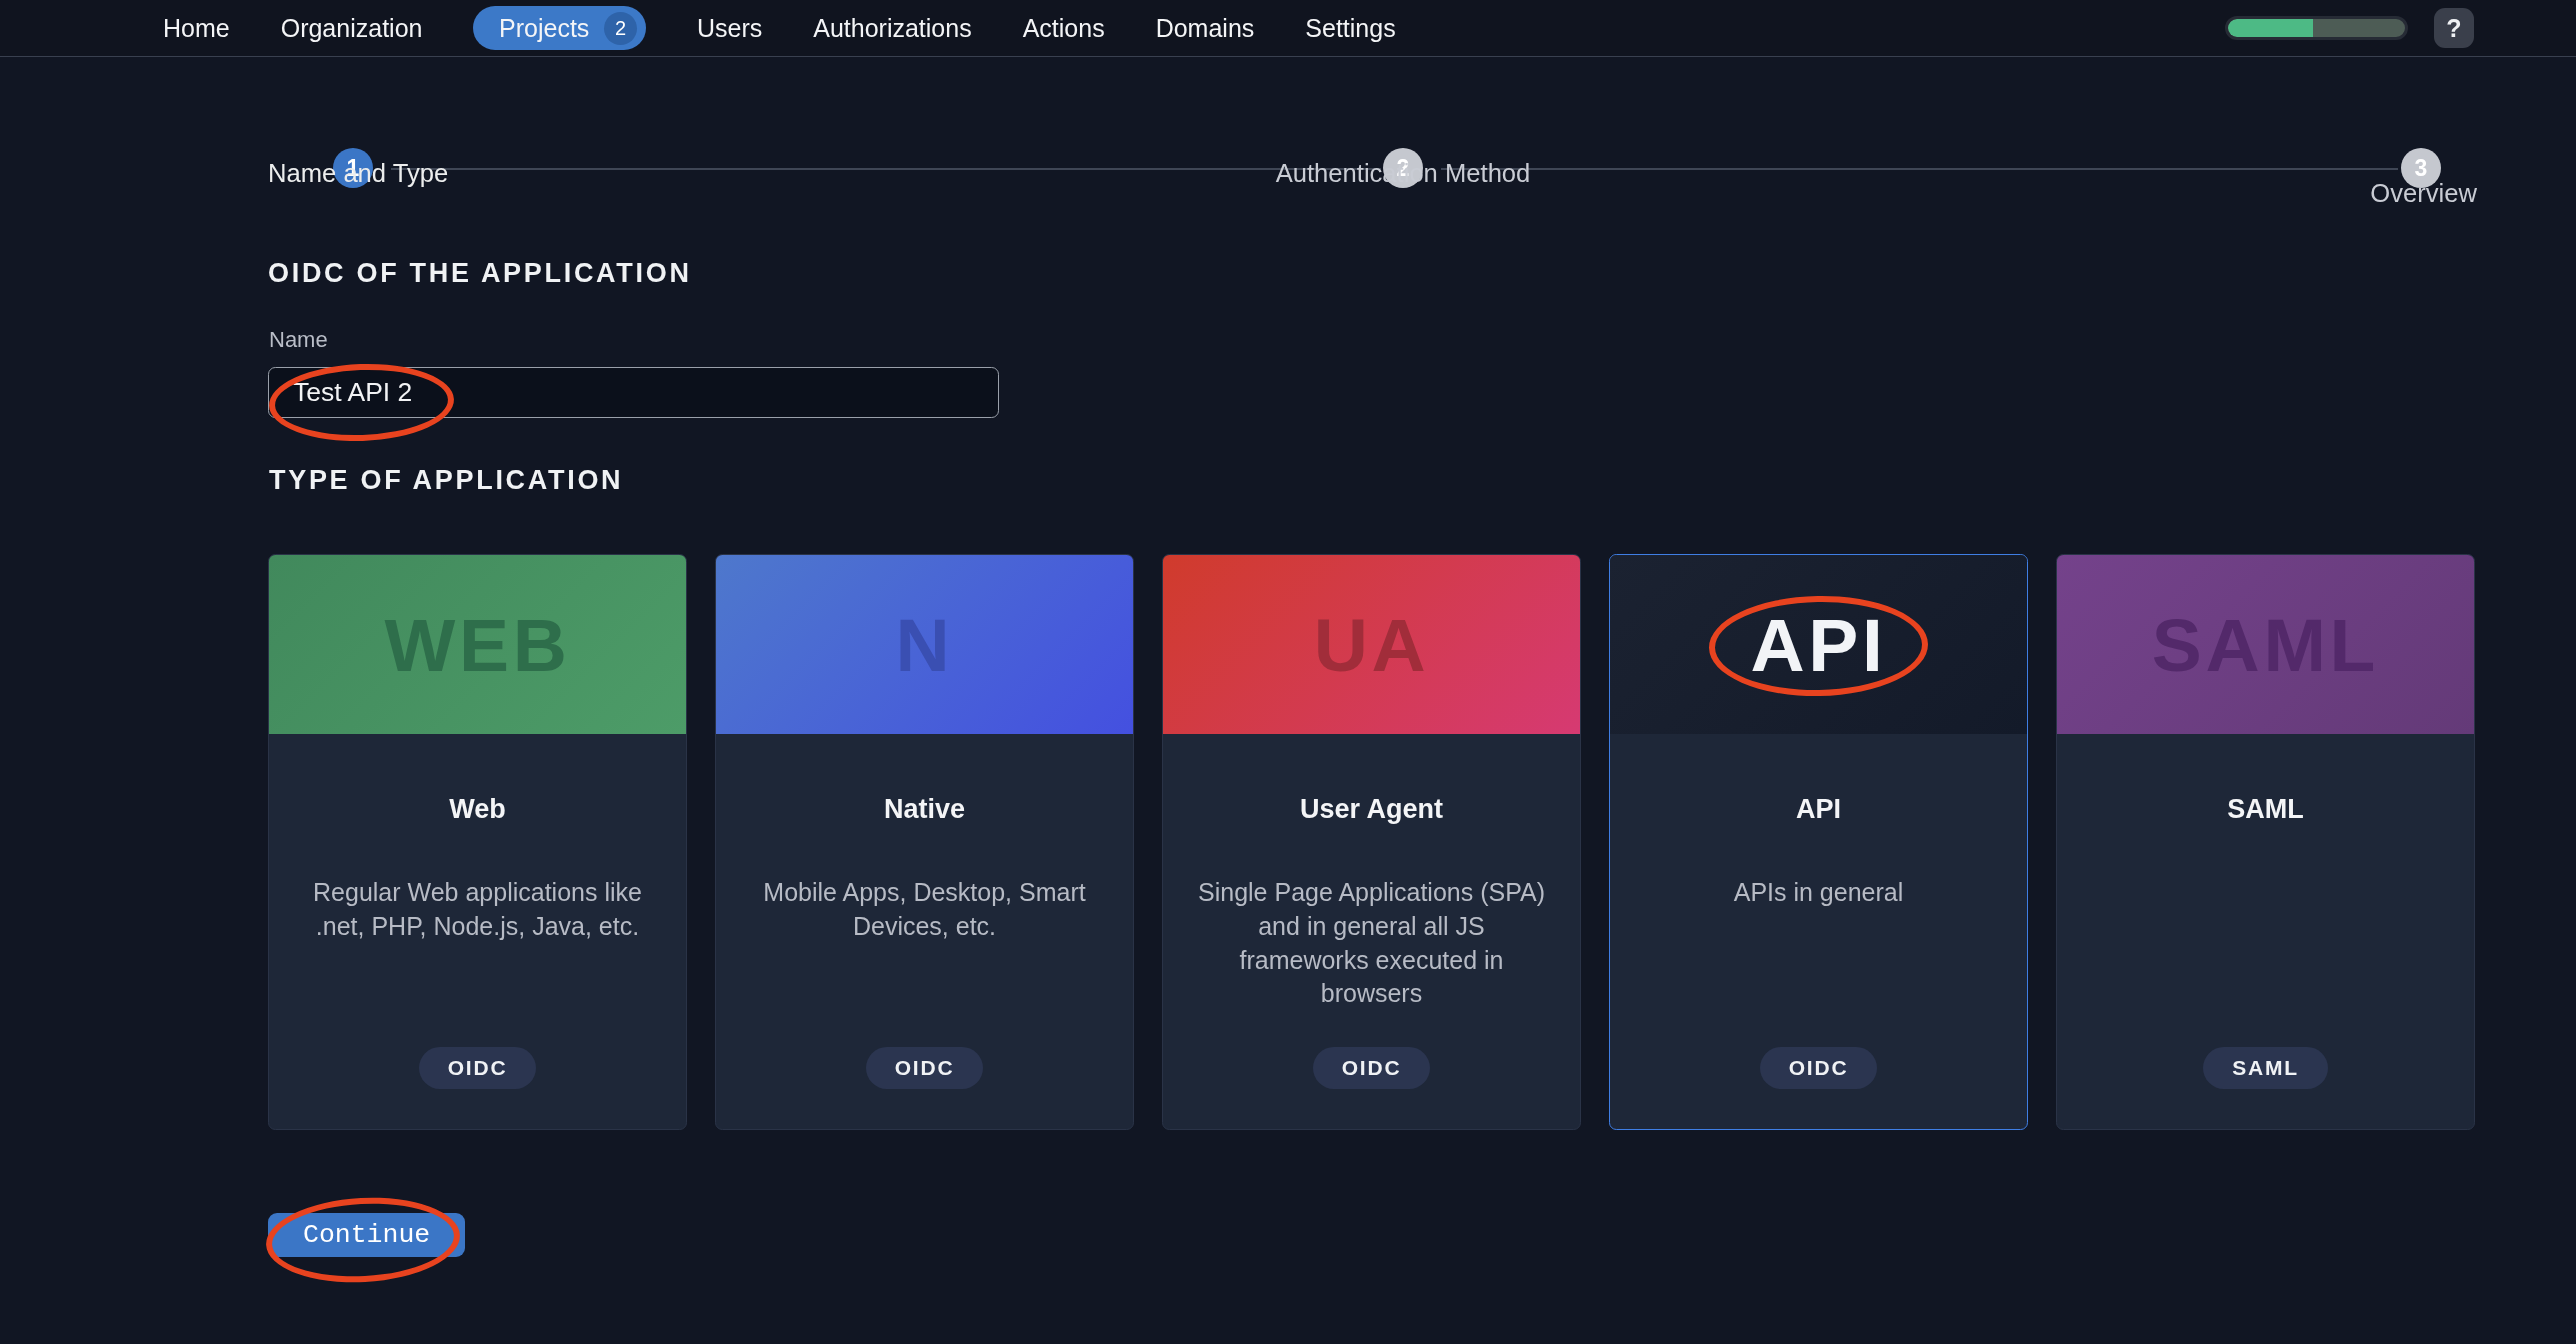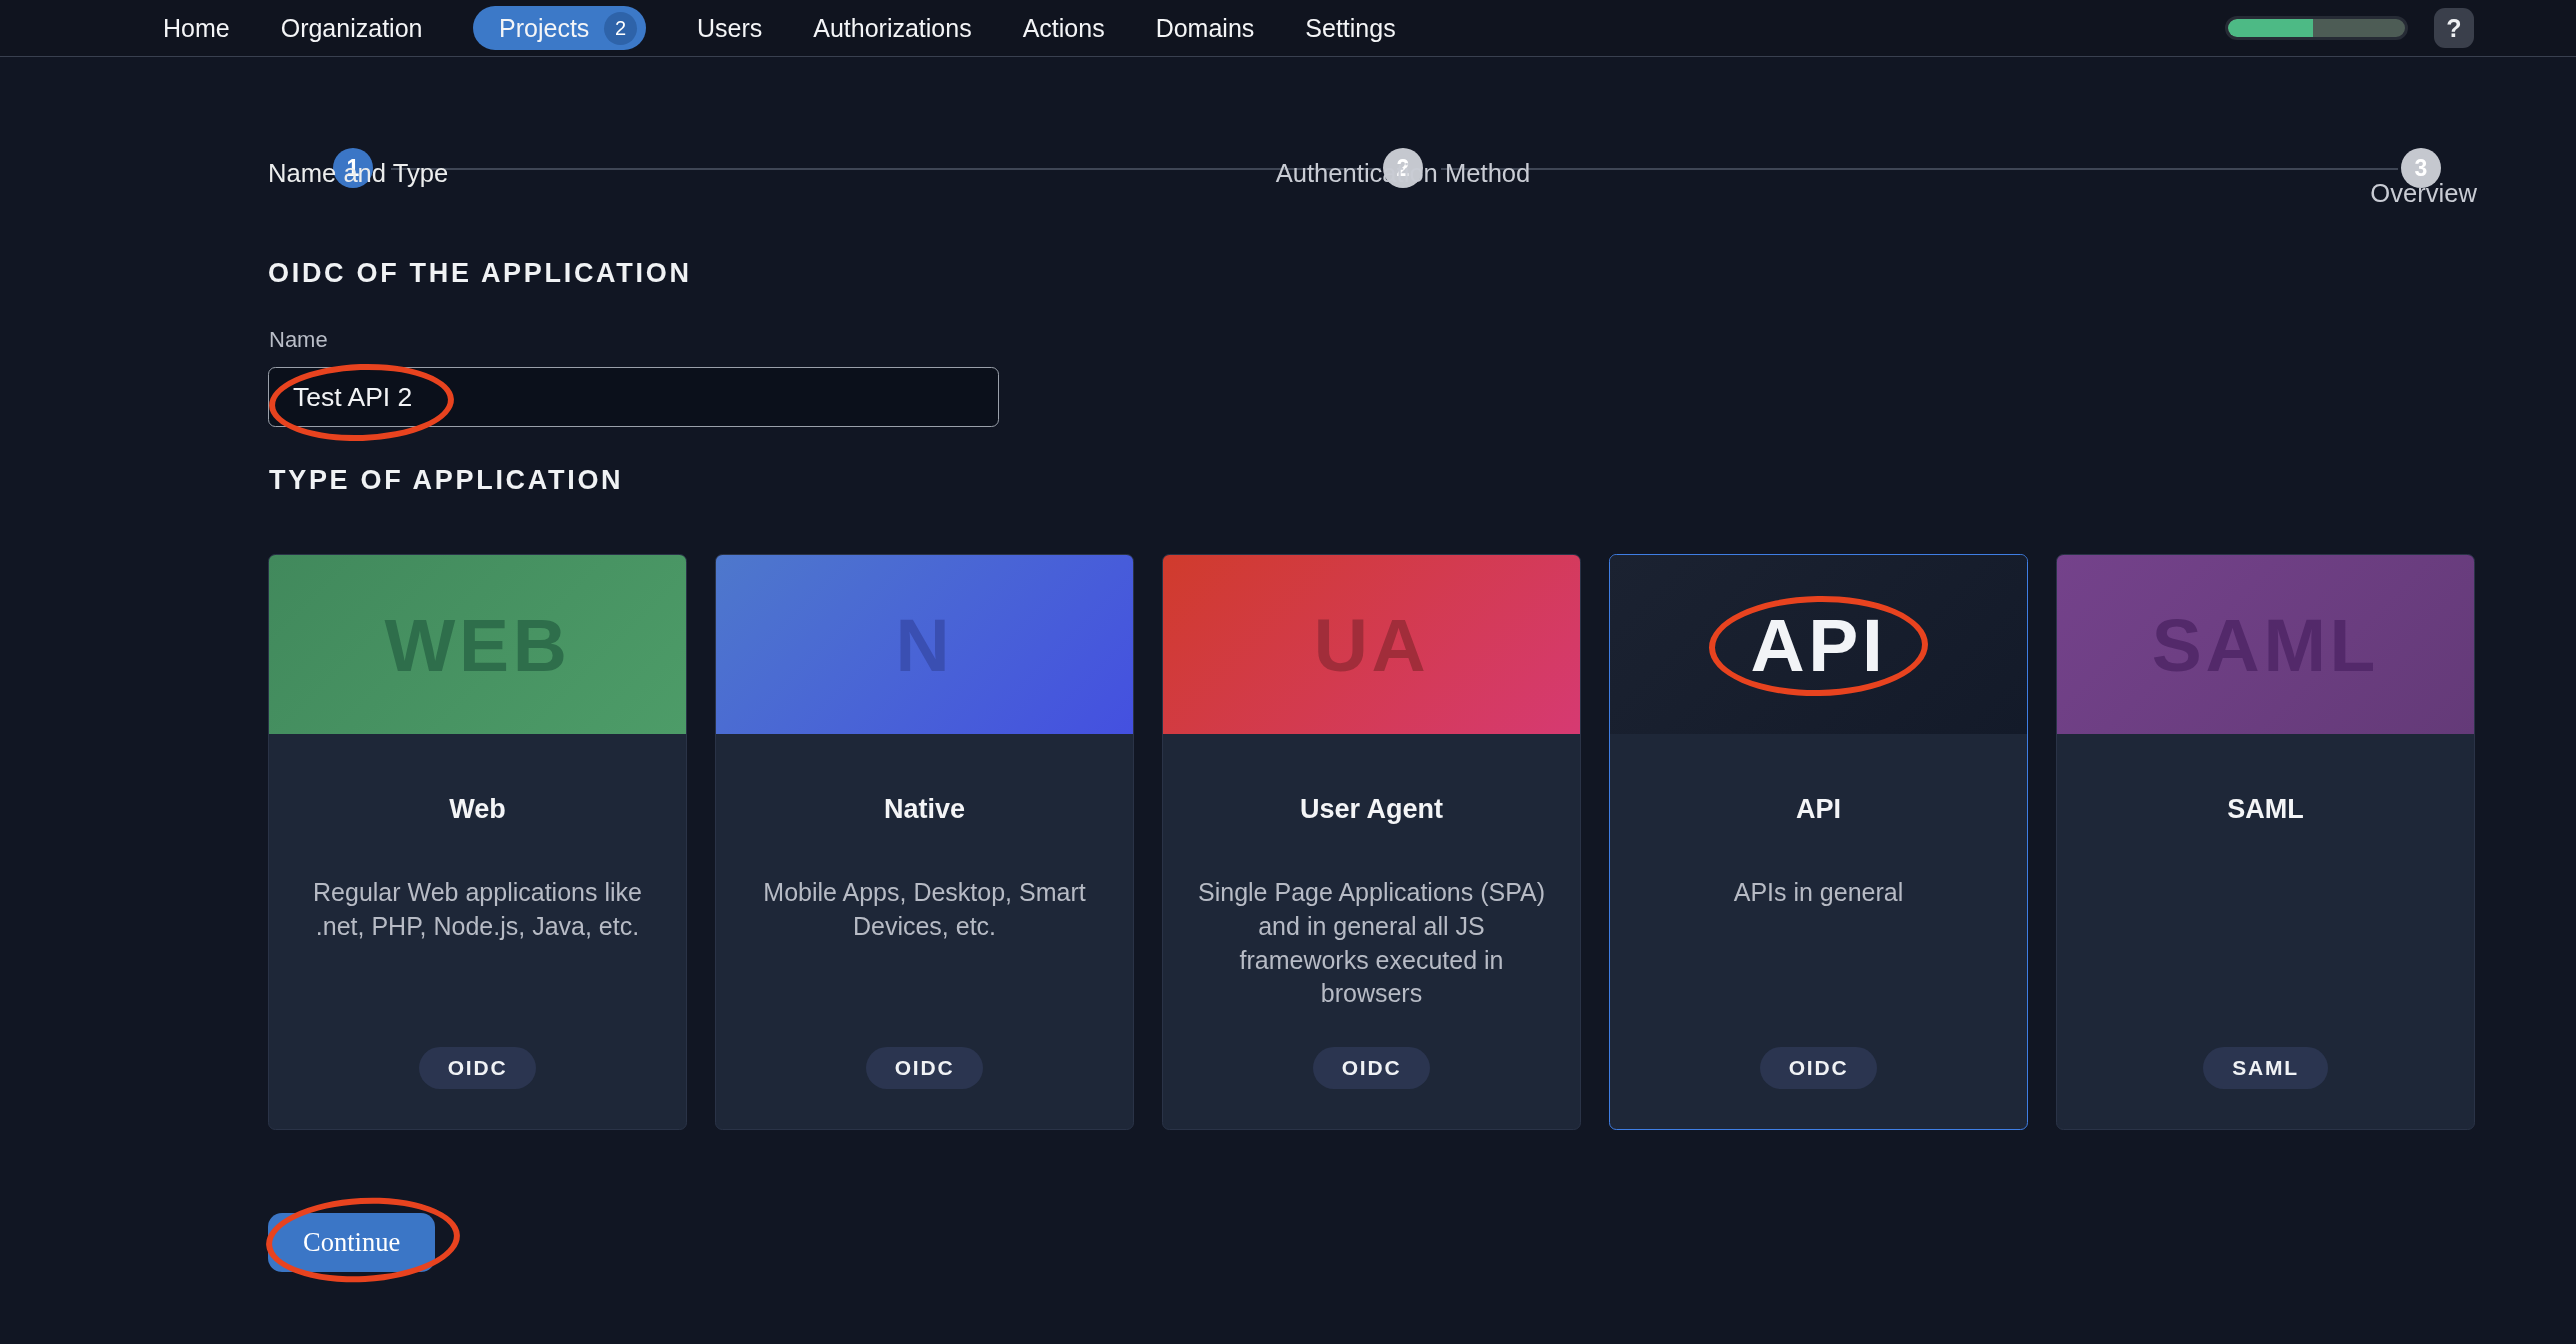--- a/index.html
+++ b/index.html
@@ -54,21 +54,21 @@
   .step-line{position:absolute;top:111px;height:1.8px;background:#3f4655;}
   .step-label{position:absolute;top:102px;font-size:25.6px;white-space:nowrap;cursor:pointer;}
   .step-label.active{color:#eceded;}
   .step-label.upcoming{color:#c9ccd4;}
   
   .section-title{
     position:absolute;font-size:27px;font-weight:600;letter-spacing:2.7px;color:#f0f2f4;
   }
   .field-label{position:absolute;font-size:22px;color:#b9bdc7;}
   .name-input{
-    position:absolute;left:268px;top:367px;width:731px;height:60px;
+    position:absolute;left:268px;top:367px;width:731px;height:51px;
     background:#0b101b;border:0.9px solid #9aa0aa;border-radius:7.3px;
     color:#f2f3f5;font-size:26.5px;padding:0 24px;
     font-family:"Liberation Sans", sans-serif;outline:none;
   }
   
   .cards{position:absolute;left:268px;top:554px;display:flex;gap:28px;}
   .card{
     width:419px;height:576px;border-radius:7.3px;background:#1e2738;
     border:0.9px solid #2a3347;display:flex;flex-direction:column;
     overflow:hidden;cursor:pointer;
@@ -82,23 +82,23 @@
   .card-desc{
     margin-top:51px;padding:0 33px;text-align:center;
     font-size:25px;line-height:1.35;color:#b7bbc5;
   }
   .card-badge{
     margin:auto auto 40px auto;padding:9px 29px;border-radius:913px;
     background:#2b3550;color:#f0f2f5;font-size:21px;font-weight:600;letter-spacing:1.8px;
   }
   
   .continue-btn{
-    position:absolute;left:268px;top:1213px;height:59px;padding:0 35px;
-    background:#3b76c6;color:#fff;font-size:26.5px;border:none;border-radius:14px;
-    cursor:pointer;font-family:Liberation Serif, serif;
+    position:absolute;left:268px;top:1213px;height:44px;padding:0 35px;
+    background:#3b76c6;color:#fff;font-size:26.5px;border:none;border-radius:9px;
+    cursor:pointer;font-family:Liberation Mono, monospace;
   }
   
   .annotation{
     position:absolute;border:6.4px solid var(--annotation-color,#e8431f);
     border-radius:50%;pointer-events:none;
   }
   .ann-name{left:269px;top:364px;width:185px;height:77px;transform:rotate(-2deg);}
   .ann-api{left:1709px;top:596px;width:219px;height:100px;transform:rotate(-1deg);}
   .ann-continue{left:266px;top:1198px;width:194px;height:84px;transform:rotate(-3deg);}
 </style>

